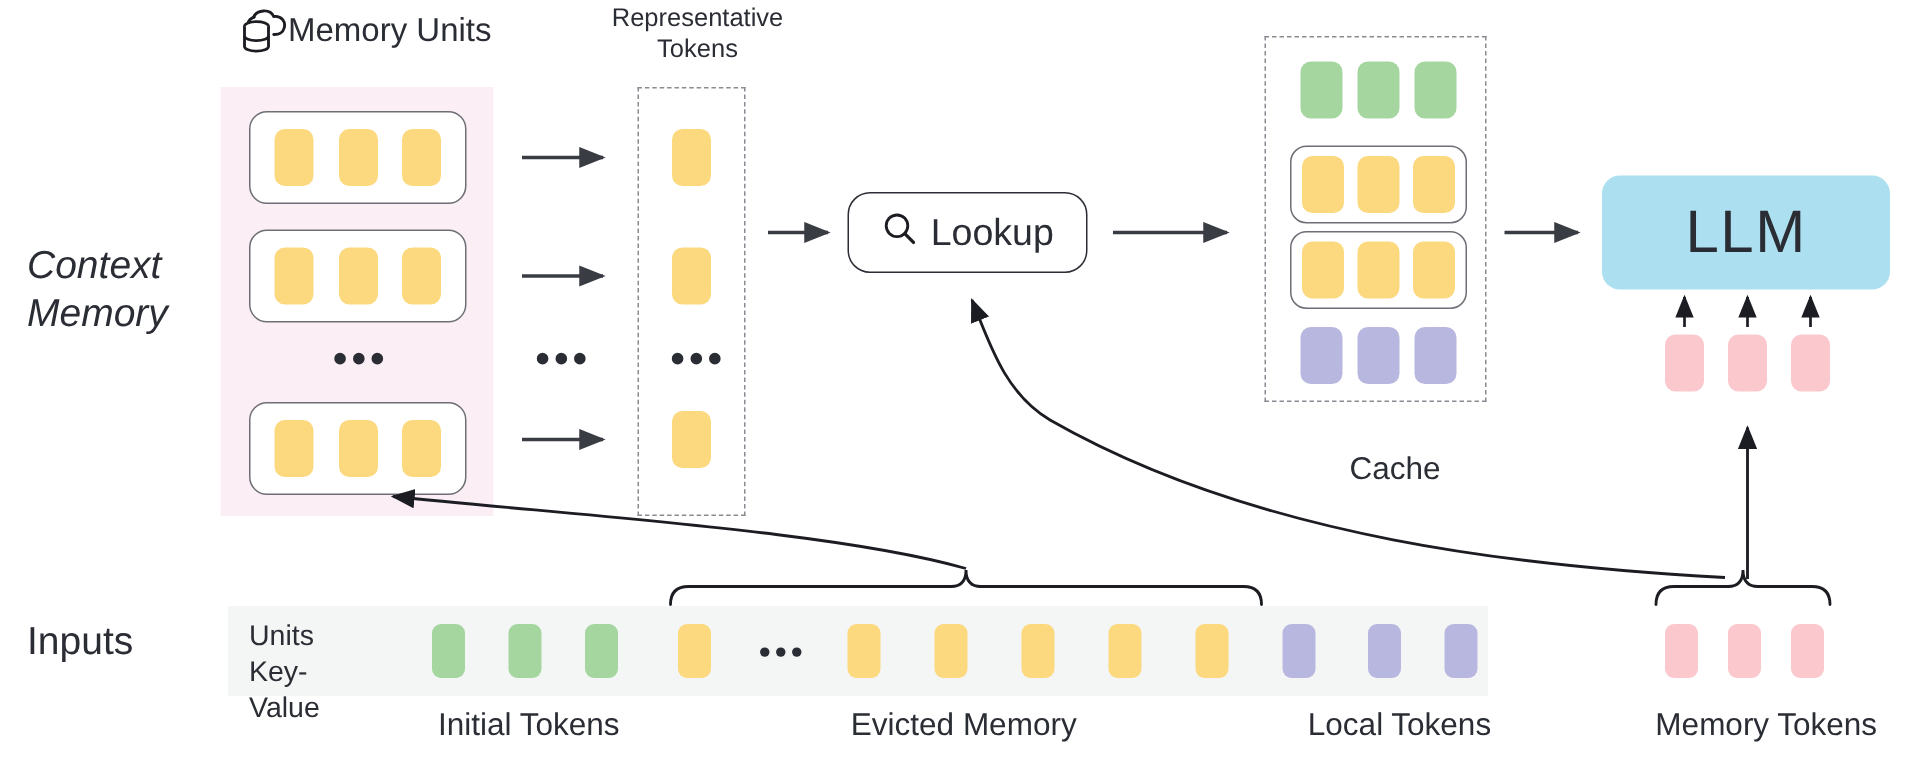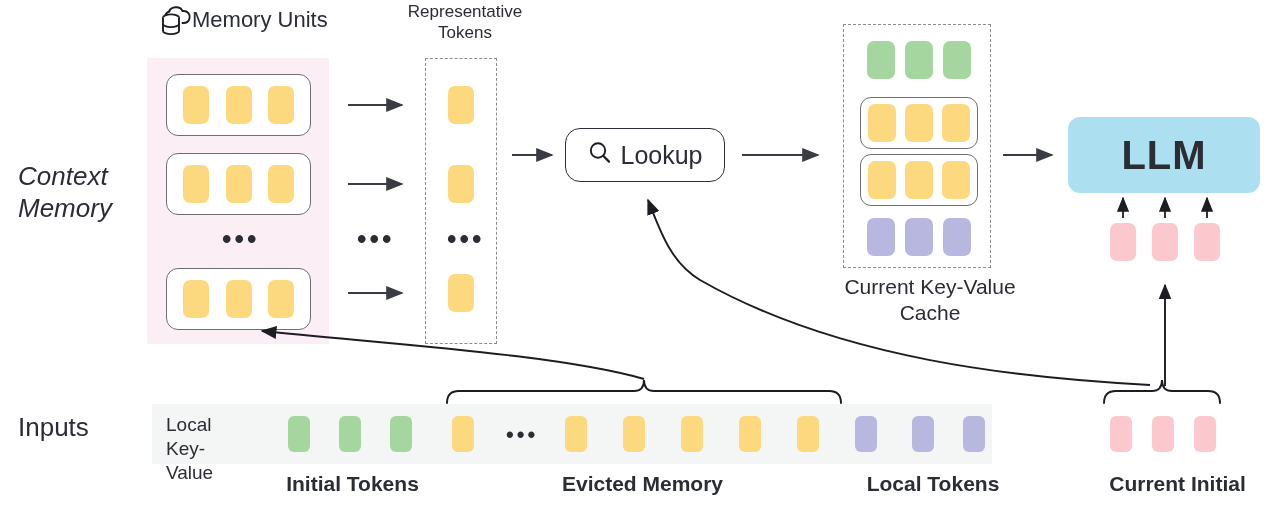--- a/index.html
+++ b/index.html
@@ -64,34 +64,34 @@
   .kv-row.bordered{left:860px;width:118px;border:1.4px solid #6e6e76;border-radius:11px;
       background:#fff;box-sizing:border-box;padding:6px 7px;justify-content:space-between;}
   .kv-tok{width:28px;height:38px;border-radius:7px;}
   #kv-row-green{top:41px;}
   #kv-row-yellow-1{top:97px;}
   #kv-row-yellow-2{top:154px;}
   #kv-row-purple{top:218px;}
 
   
   #llm-box{left:1068px;top:117px;width:192px;height:76px;background:#ace0f0;
-      border-radius:12px;display:flex;align-items:center;justify-content:center;font-weight:bold;}
+      border-radius:12px;display:flex;align-items:center;justify-content:center;}
   #llm-label{font-size:40px;letter-spacing:1px;color:#2b2d35;}
 
   .llm-in-tok{position:absolute;width:26px;height:38px;border-radius:7px;top:223px;}
   #llm-tok-1{left:1110px;}
   #llm-tok-2{left:1152px;}
   #llm-tok-3{left:1194px;}
 
   
   #inputs-strip{left:152px;top:404px;width:840px;height:60px;background:#f4f6f5;}
   #past-kv-label{left:166px;top:413px;width:80px;font-size:19px;line-height:1.25;}
   .in-tok{position:absolute;width:22px;height:36px;border-radius:6px;top:416px;}
 
-  .token-group-label{position:absolute;font-size:21px;text-align:center;font-weight:bold;}
+  .token-group-label{position:absolute;font-size:21px;text-align:center;}
   #lbl-initial{left:265px;top:472px;width:175px;}
   #lbl-evicted{left:555px;top:472px;width:175px;}
   #lbl-local{left:848px;top:472px;width:170px;}
   #lbl-current{left:1090px;top:472px;width:175px;}
 
   svg.overlay{position:absolute;left:0;top:0;width:1280px;height:509px;
       pointer-events:none;overflow:visible;}
 </style>
 </head>
 <body>
@@ -166,34 +166,34 @@
   <div class="kv-tok tok-y"></div>
   <div class="kv-tok tok-y"></div>
   <div class="kv-tok tok-y"></div>
 </div>
 <div class="kv-row" id="kv-row-purple">
   <div class="kv-tok tok-p"></div>
   <div class="kv-tok tok-p"></div>
   <div class="kv-tok tok-p"></div>
 </div>
 <div class="lbl" id="label-kvcache">
-  <span>Current Key-Value</span><br>
+  <br>
   <span>Cache</span>
 </div>
 
 <div class="abs" id="llm-box">
   <span id="llm-label">LLM</span>
 </div>
 <div class="llm-in-tok tok-r" id="llm-tok-1"></div>
 <div class="llm-in-tok tok-r" id="llm-tok-2"></div>
 <div class="llm-in-tok tok-r" id="llm-tok-3"></div>
 
 <div class="abs" id="inputs-strip"></div>
 <div class="lbl" id="past-kv-label">
-  <span>Local</span><br>
+  <span>Units</span><br>
   <span>Key-Value</span>
 </div>
 
 <div class="in-tok tok-g" style="left:288px;"></div>
 <div class="in-tok tok-g" style="left:339px;"></div>
 <div class="in-tok tok-g" style="left:390px;"></div>
 
 <div class="in-tok tok-y" style="left:452px;"></div>
 <div class="ellipsis" id="input-ellipsis">•••</div>
 <div class="in-tok tok-y" style="left:565px;"></div>
@@ -206,21 +206,21 @@
 <div class="in-tok tok-p" style="left:912px;"></div>
 <div class="in-tok tok-p" style="left:963px;"></div>
 
 <div class="in-tok tok-r" style="left:1110px;"></div>
 <div class="in-tok tok-r" style="left:1152px;"></div>
 <div class="in-tok tok-r" style="left:1194px;"></div>
 
 <div class="token-group-label" id="lbl-initial">Initial Tokens</div>
 <div class="token-group-label" id="lbl-evicted">Evicted Memory</div>
 <div class="token-group-label" id="lbl-local">Local Tokens</div>
-<div class="token-group-label" id="lbl-current">Current Initial</div>
+<div class="token-group-label" id="lbl-current">Memory Tokens</div>
 
 <svg class="overlay">
   <defs>
     <marker id="ah" markerWidth="9" markerHeight="9" refX="7.2" refY="3.2" orient="auto" markerUnits="strokeWidth">
       <path d="M0,0 L8,3.2 L0,6.4 z" fill="#3a3c44"></path>
     </marker>
     <marker id="ah2" markerWidth="10" markerHeight="10" refX="7.6" refY="3.4" orient="auto" markerUnits="strokeWidth">
       <path d="M0,0 L8.4,3.4 L0,6.8 z" fill="#1c1d22"></path>
     </marker>
   </defs>

